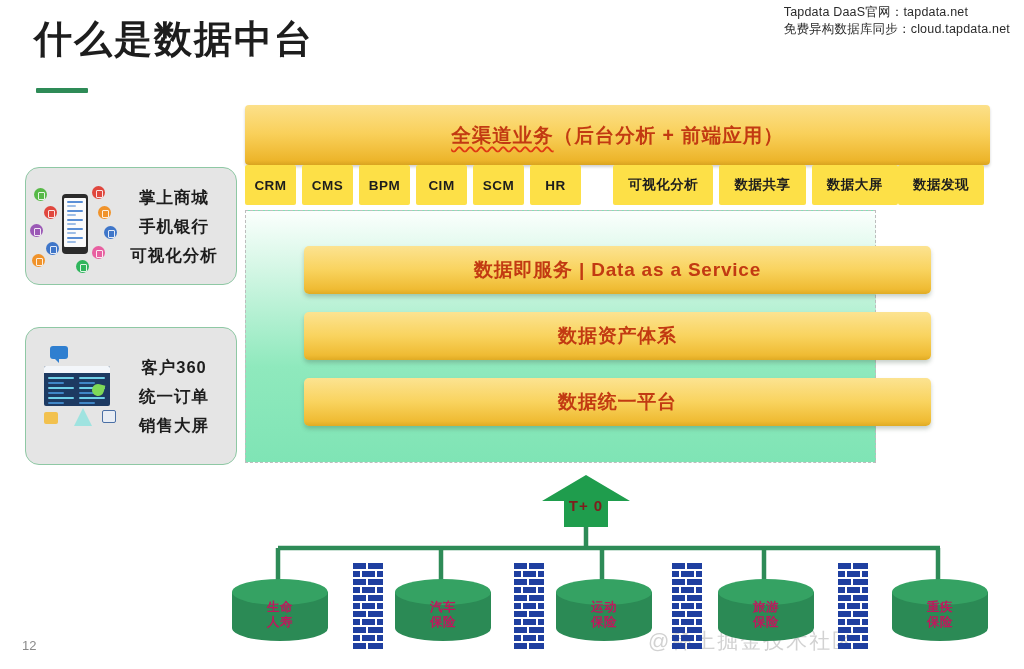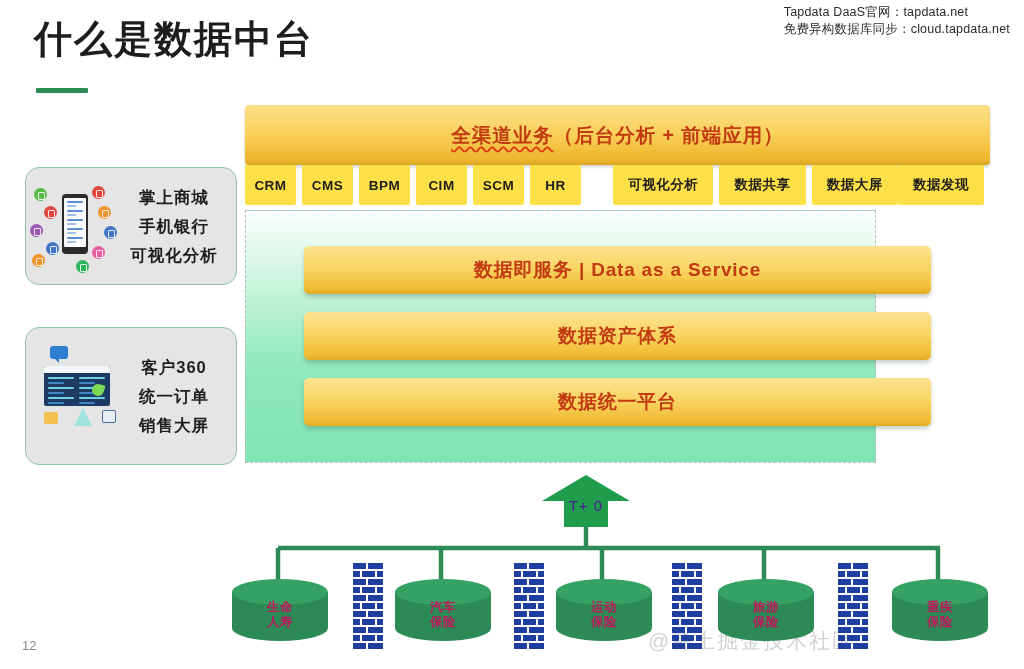--- a/index.html
+++ b/index.html
@@ -299,22 +299,22 @@
     top: 475px;
     width: 88px;
     height: 52px;
   }
   #t0-label {
     position: absolute;
     left: 0; top: 22px;
     width: 88px;
     text-align: center;
     font-size: 15px;
-    font-weight: 400;
-    color: #4c1d95;
+    font-weight: 700;
+    color: #7f1d1d;
     letter-spacing: 1px;
   }
   #tree { position: absolute; left: 0; top: 0; width: 1024px; height: 669px; pointer-events: none; }
 
   .db-cyl {
     position: absolute;
     width: 100px;
     height: 64px;
   }
   .db-label {

